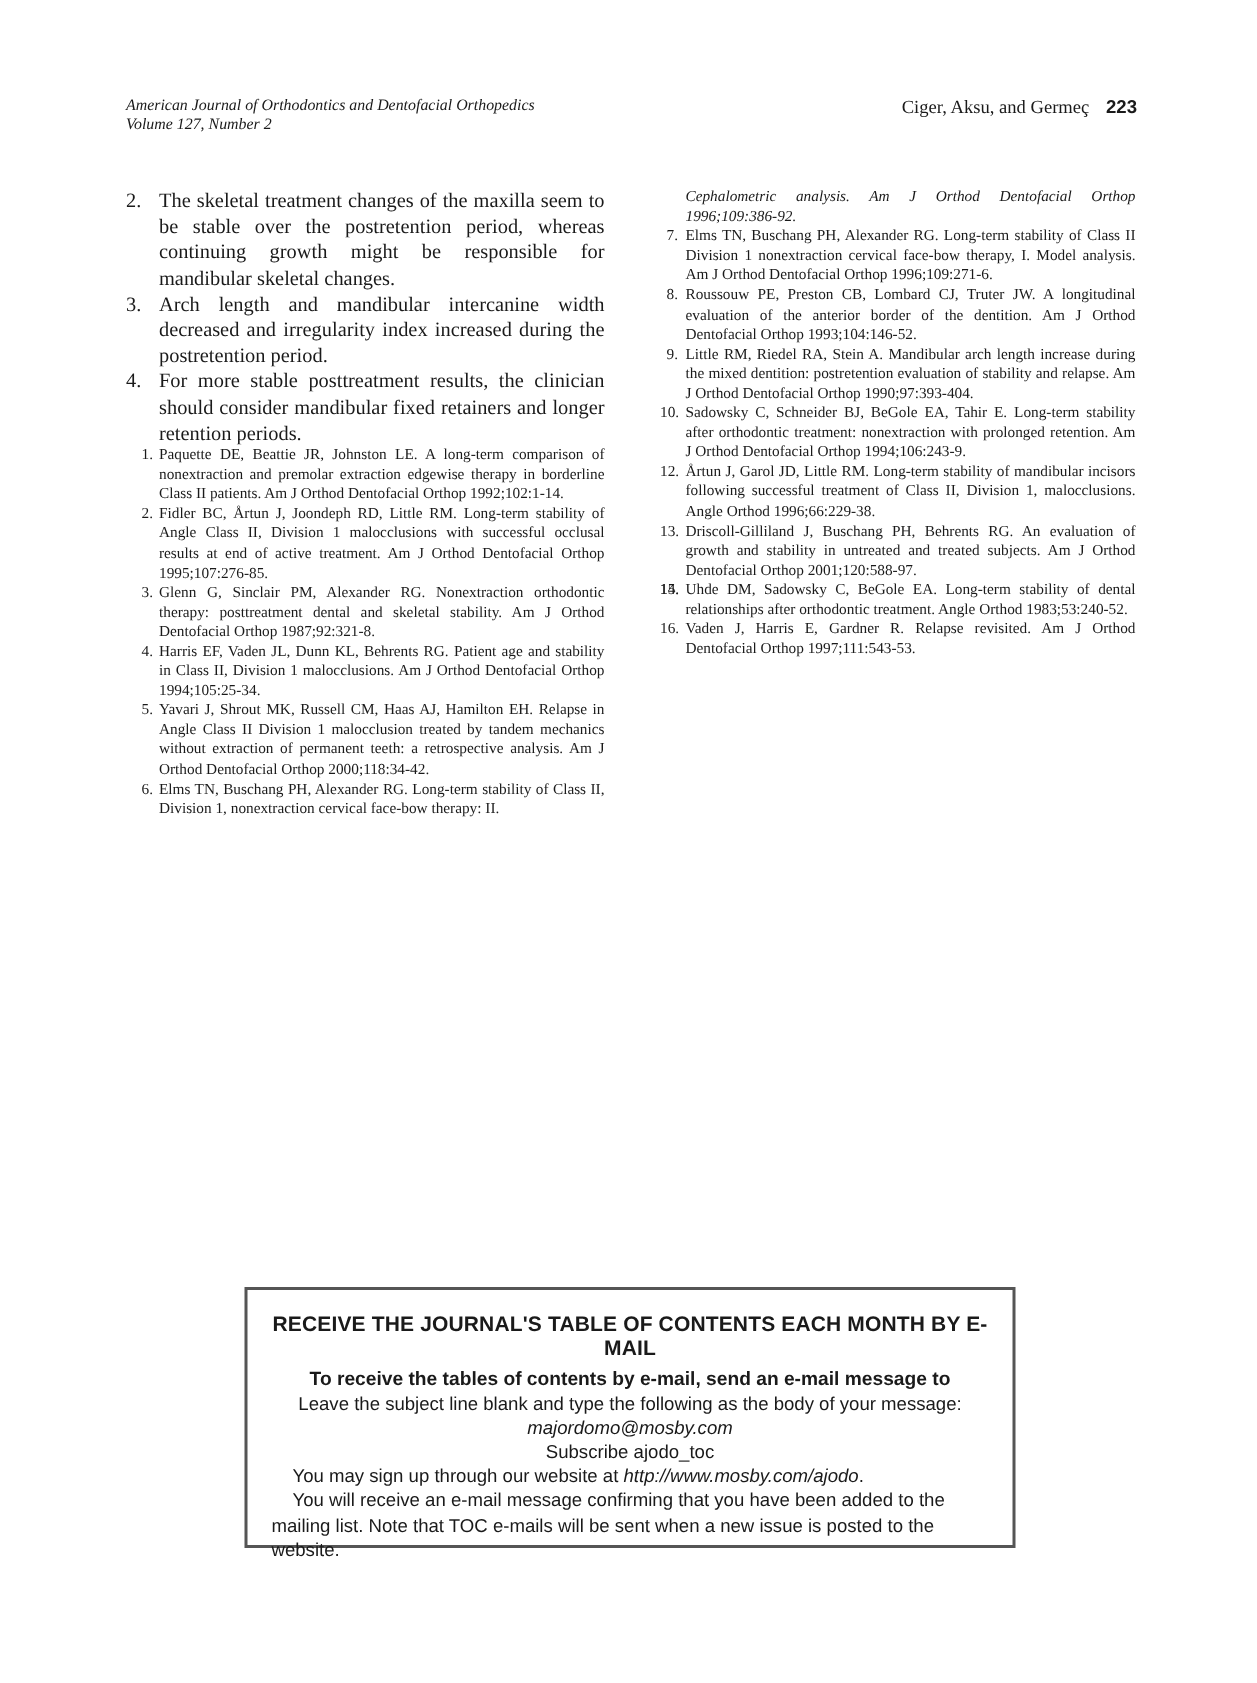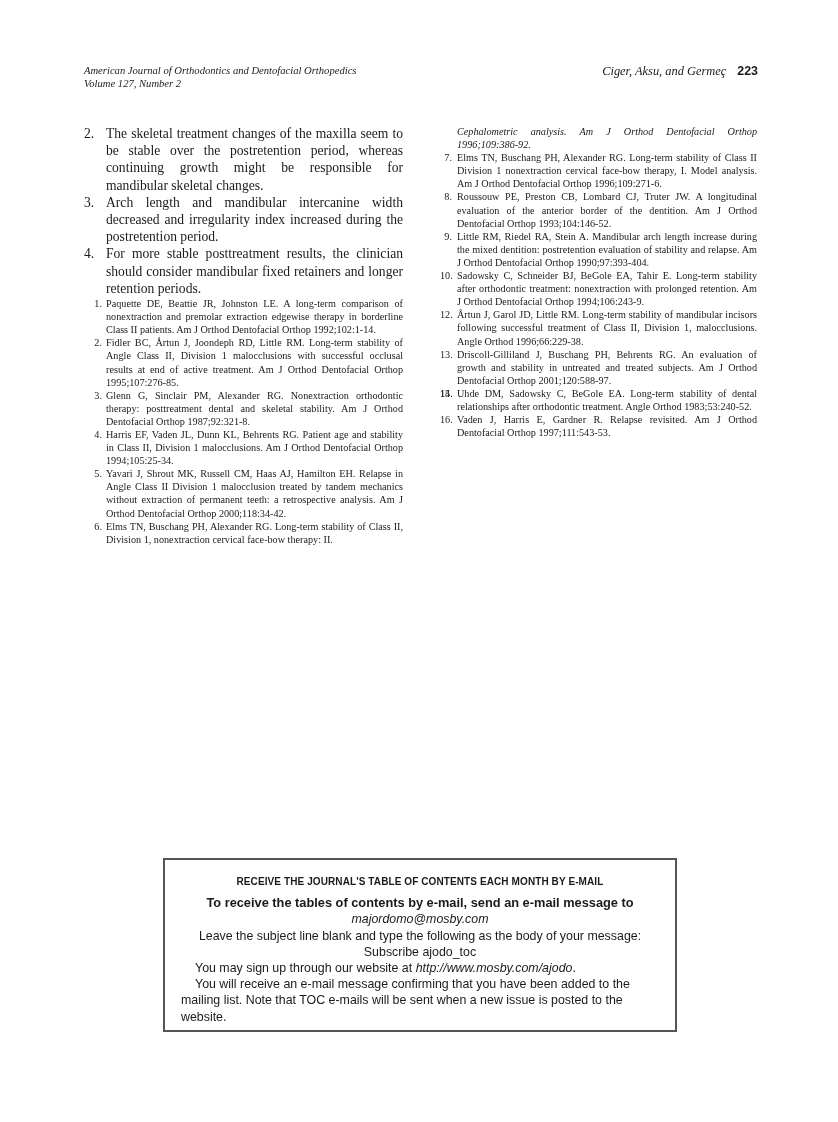--- a/index.html
+++ b/index.html
@@ -3,42 +3,42 @@
 <meta charset="utf-8">
 <style>
   html, body { margin: 0; padding: 0; background: #ffffff; }
   body { width: 838px; height: 1122px; position: relative; overflow: hidden; color: #1a1a1a; }
   .serif { font-family: "Liberation Serif", "DejaVu Serif", serif; }
   .sans { font-family: "Liberation Sans", "DejaVu Sans", sans-serif; }
 
   .running-head { position: absolute; left: 84px; top: 64px; width: 674px; height: 30px; }
   .rh-left { position: absolute; left: 0; top: 0; font-style: italic; font-size: 10.6px; line-height: 13px; }
   .rh-right { position: absolute; right: 0; top: 0; font-size: 12.4px; line-height: 14px; }
-  .rh-authors { font-style: italic; font-size: 12.4px; margin-right: 8px; }
+  .rh-authors { font-size: 12.4px; margin-right: 8px; }
   .rh-page { font-family: "Liberation Sans", "DejaVu Sans", sans-serif; font-weight: bold; font-size: 12.4px; }
 
   .col-left { position: absolute; left: 84px; top: 125px; width: 319px; }
   .col-right { position: absolute; left: 442px; top: 125px; width: 315px; }
 
   .concl { list-style: none; margin: 0; padding: 0; }
   .concl li { position: relative; padding-left: 22px; font-size: 13.6px; line-height: 17.2px; text-align: justify; }
   .concl li .num { position: absolute; left: 0; top: 0; }
 
   .refs-title { margin: 13px 0 6px 0; font-size: 10.6px; font-weight: bold; letter-spacing: 0.3px; }
   .refs { list-style: none; margin: 0; padding: 0; }
   .refs li { position: relative; padding-left: 22px; font-size: 10.2px; line-height: 13.1px; text-align: justify; }
   .refs li .num { position: absolute; left: 0; top: 0; width: 18px; text-align: right; }
   .col-right .refs li { padding-left: 15px; }
   .col-right .refs li .num { width: 12px; left: -2px; }
   .col-right .refs li.two-digit .num { width: 12px; }
   .ref-cont { padding-left: 15px; font-size: 10.2px; line-height: 13.1px; text-align: justify; font-style: italic; }
 
   .toc-box { position: absolute; left: 163px; top: 858px; width: 510px; height: 170px; border: 2px solid #555555; box-sizing: content-box; }
   .toc-inner { padding: 14px 16px 0 16px; font-size: 12.4px; line-height: 16.2px; color: #1a1a1a; }
-  .toc-title { text-align: center; font-weight: bold; font-size: 10px; margin-bottom: 5px; letter-spacing: 0.1px; }
+  .toc-title { text-align: center; font-weight: bold; font-size: 14px; margin-bottom: 5px; letter-spacing: 0.1px; }
   .toc-lead { text-align: center; font-weight: bold; font-size: 12.8px; }
   .toc-center { text-align: center; }
   .toc-italic { font-style: italic; }
   .toc-para { text-indent: 14px; }
   .toc-url { font-style: italic; }
 </style>
 </head>
 <body>
 
 <div class="running-head">
@@ -135,19 +135,19 @@
       <span class="num">16.</span>
       <span>Vaden J, Harris E, Gardner R. Relapse revisited. Am J Orthod Dentofacial Orthop 1997;111:543-53.</span>
     </li>
   </ol>
 </div>
 
 <div class="toc-box sans">
   <div class="toc-inner">
     <div class="toc-title">RECEIVE THE JOURNAL'S TABLE OF CONTENTS EACH MONTH BY E-MAIL</div>
     <div class="toc-lead">To receive the tables of contents by e-mail, send an e-mail message to</div>
+    <div class="toc-center">Leave the subject line blank and type the following as the body of your message:</div>
     <div class="toc-center toc-italic">majordomo@mosby.com</div>
-    <div class="toc-center">Leave the subject line blank and type the following as the body of your message:</div>
     <div class="toc-center">Subscribe ajodo_toc</div>
     <div class="toc-para"><span>You may sign up through our website at </span><span class="toc-url">http://www.mosby.com/ajodo</span><span>.</span></div>
     <div class="toc-para">You will receive an e-mail message confirming that you have been added to the mailing list. Note that TOC e-mails will be sent when a new issue is posted to the website.</div>
   </div>
 </div>
 
 </body></html>

